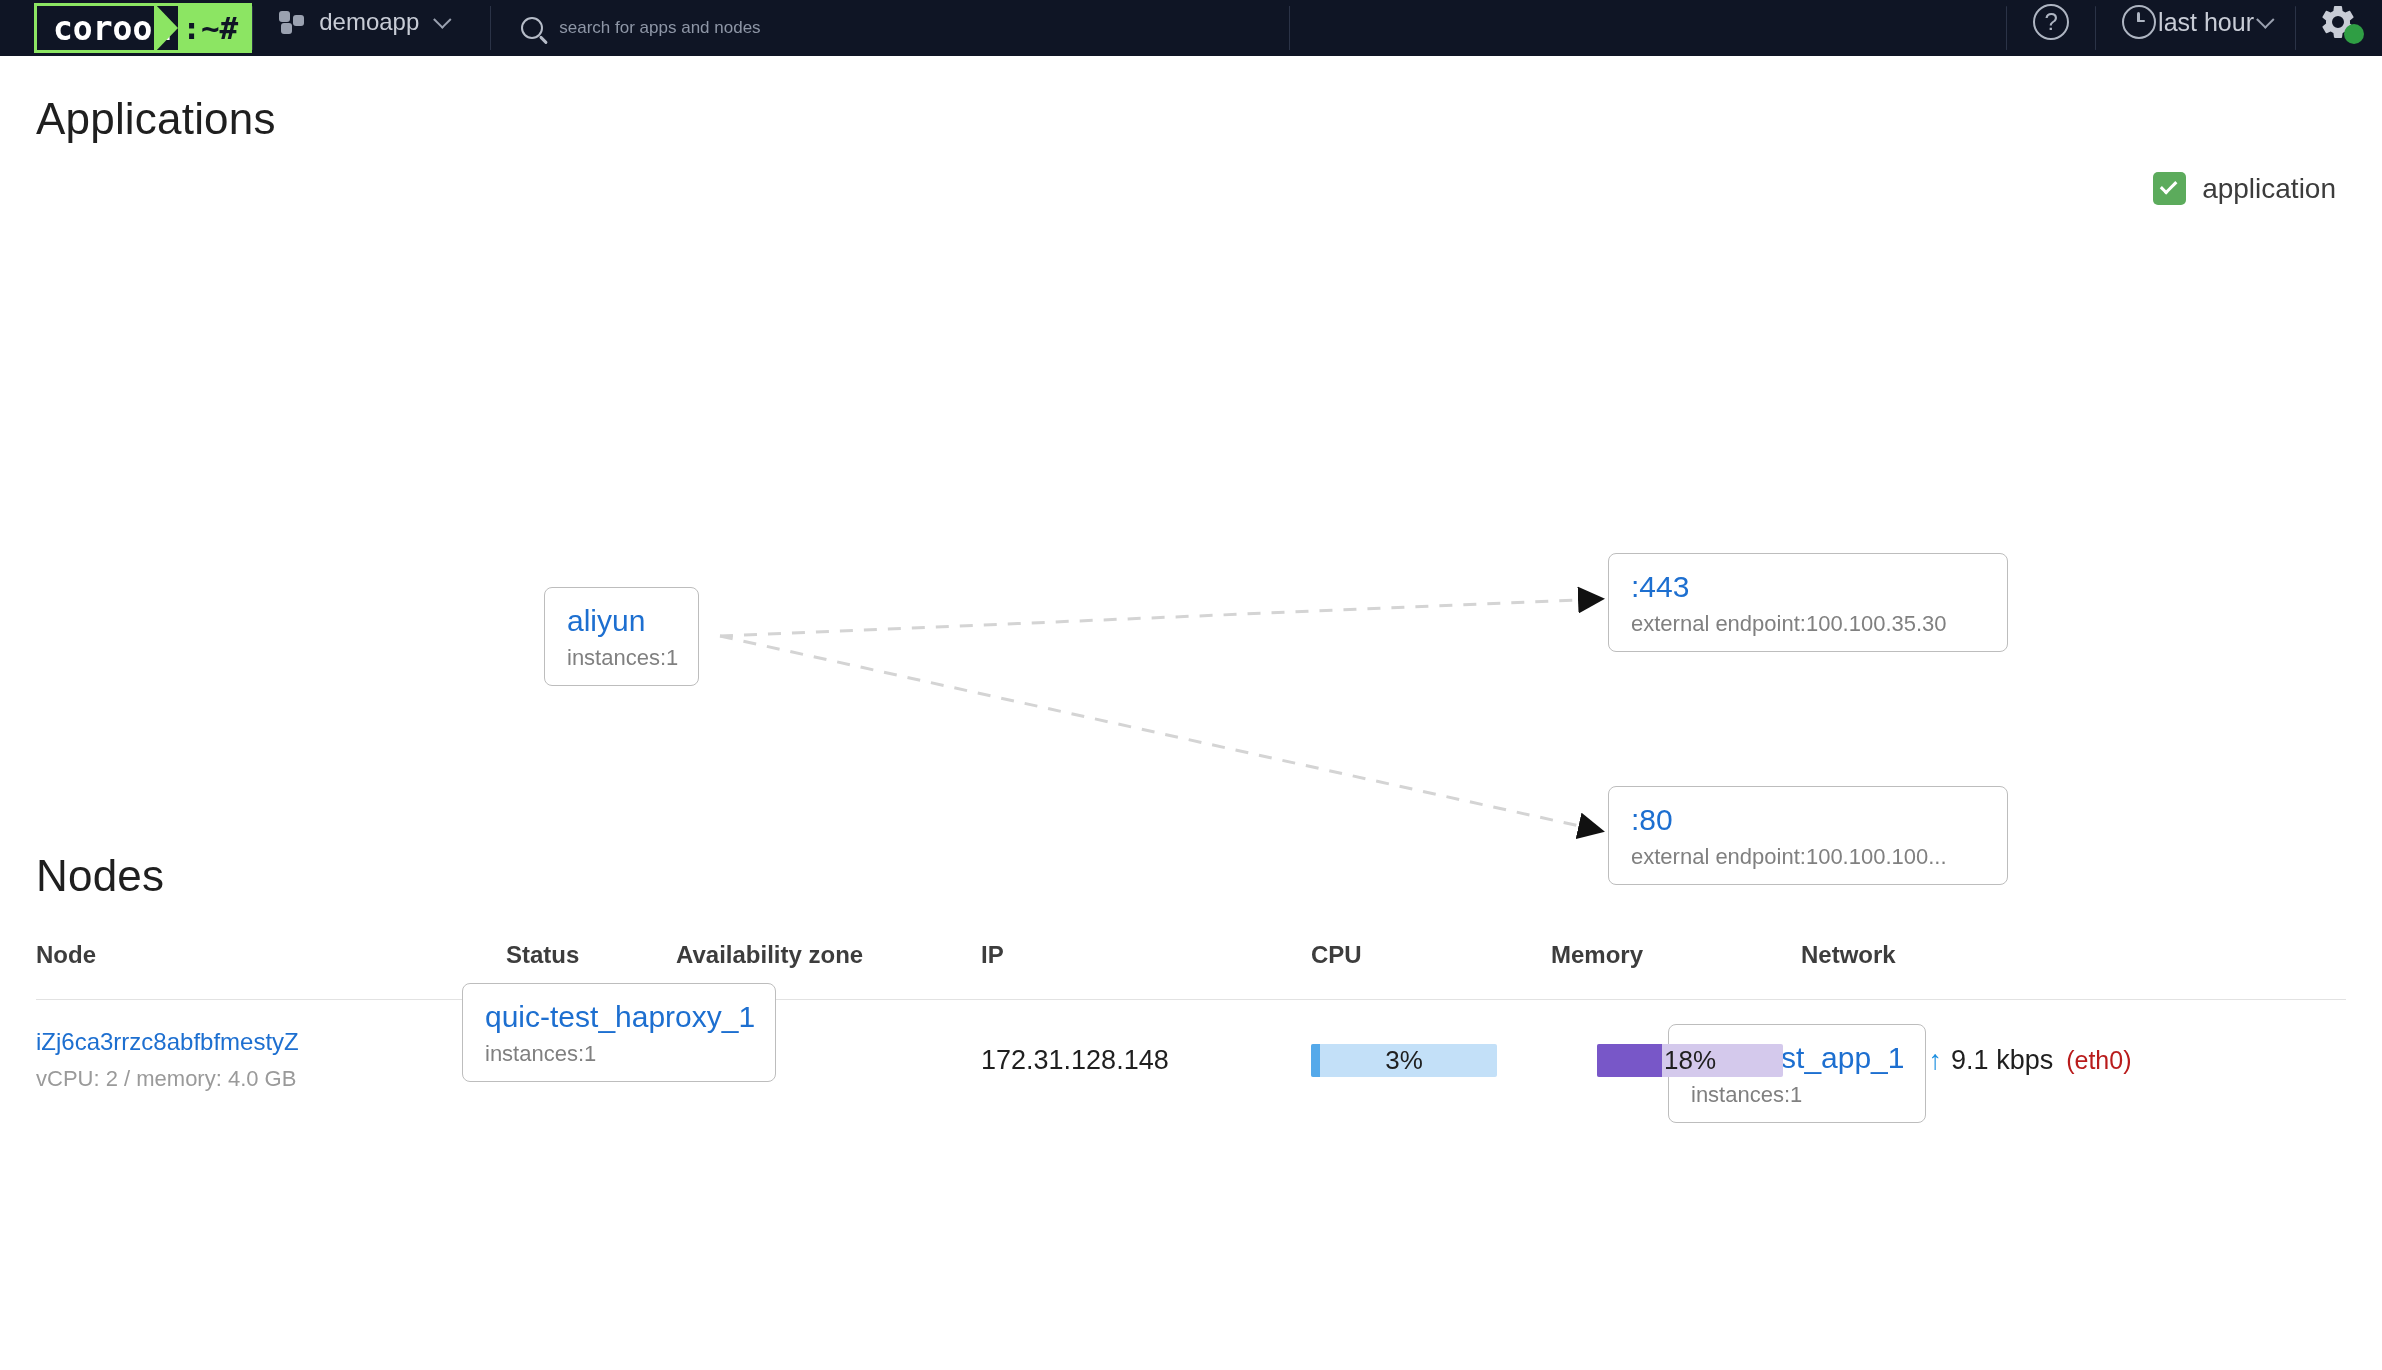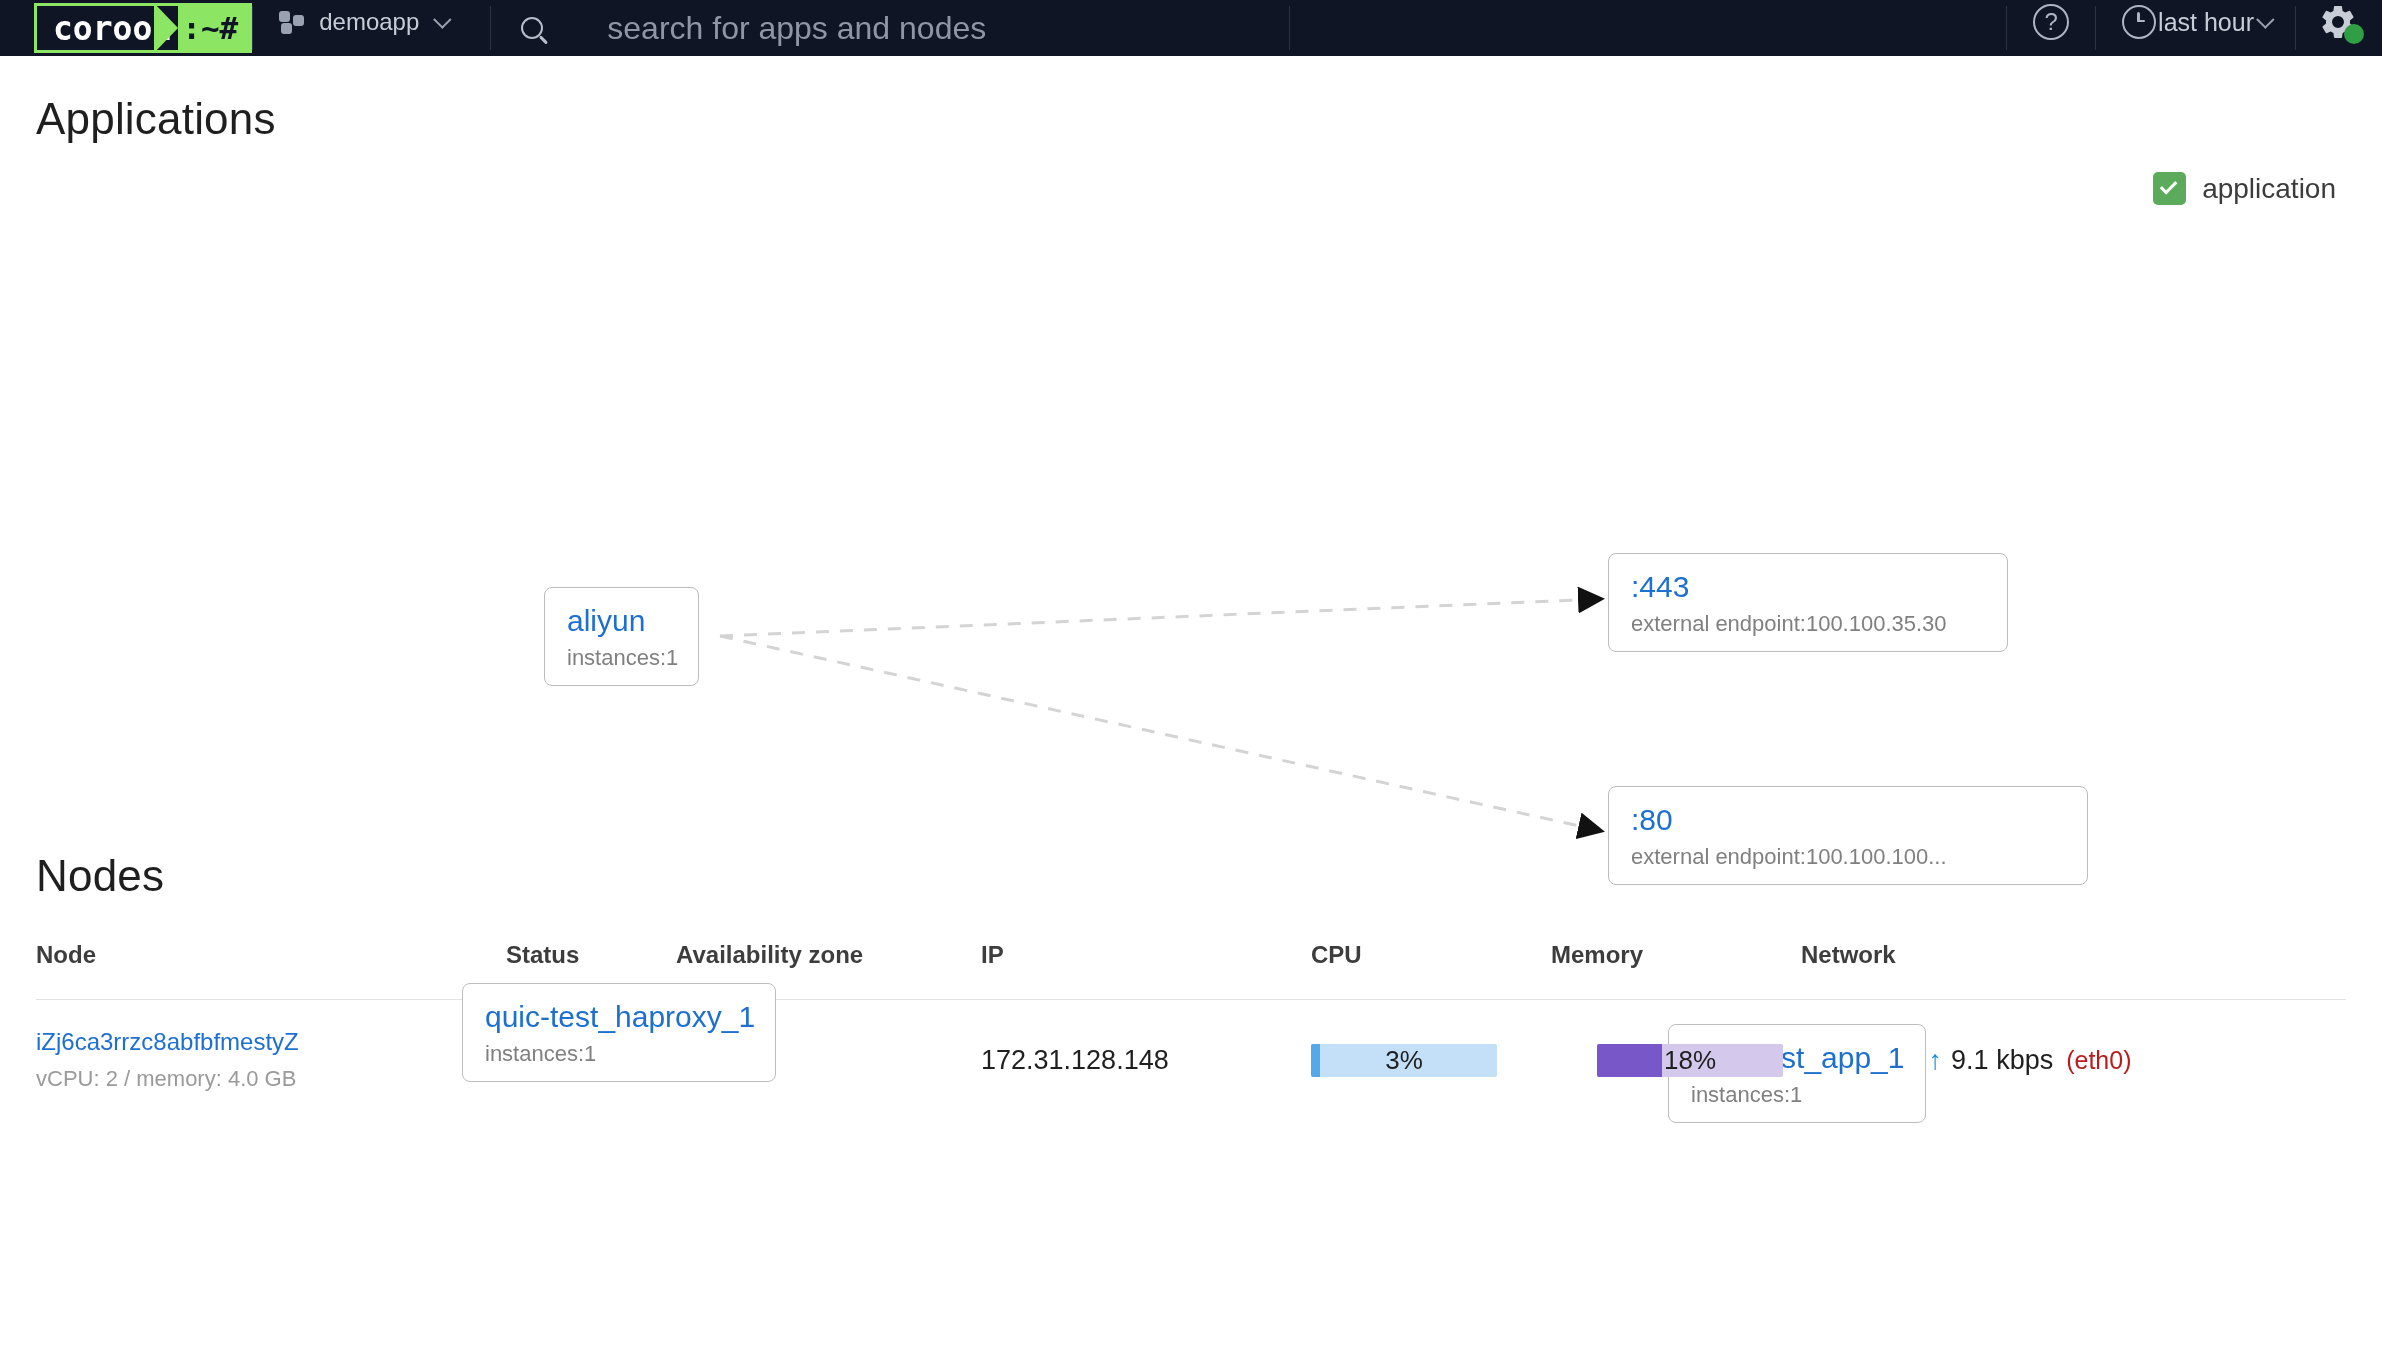--- a/index.html
+++ b/index.html
@@ -115,21 +115,21 @@
     margin-left: 22px;
     display: flex;
     align-items: center;
     gap: 16px;
     padding-left: 30px;
     border-left: 1px solid #2b3347;
     border-right: 1px solid #2b3347;
     height: 44px;
     align-self: center;
   }
-  .search-ph { color: #8e96a6; font-size: 32px; margin-left: 48px; }
+  .search-ph { color: #8e96a6; font-size: 17px; }
   .mag {
     width: 22px; height: 22px;
     border: 2.6px solid #b6bcc8;
     border-radius: 50%;
     position: relative;
     flex: 0 0 auto;
   }
   .mag::after {
     content:"";
     position:absolute;
@@ -366,21 +366,21 @@
     <div class="gnode" style="left:508px; top:386px;">
       <div class="ttl">aliyun</div>
       <div class="sub">instances:1</div>
     </div>
 
     <div class="gnode" style="left:1572px; top:352px; width:400px;">
       <div class="ttl">:443</div>
       <div class="sub">external endpoint:100.100.35.30</div>
     </div>
 
-    <div class="gnode" style="left:1572px; top:585px; width:480px;">
+    <div class="gnode" style="left:1572px; top:585px; width:400px;">
       <div class="ttl">:80</div>
       <div class="sub">external endpoint:100.100.100...</div>
     </div>
 
     <div class="gnode" style="left:426px; top:782px;">
       <div class="ttl">quic-test_haproxy_1</div>
       <div class="sub">instances:1</div>
     </div>
 
     <div class="gnode" style="left:1632px; top:823px;">

